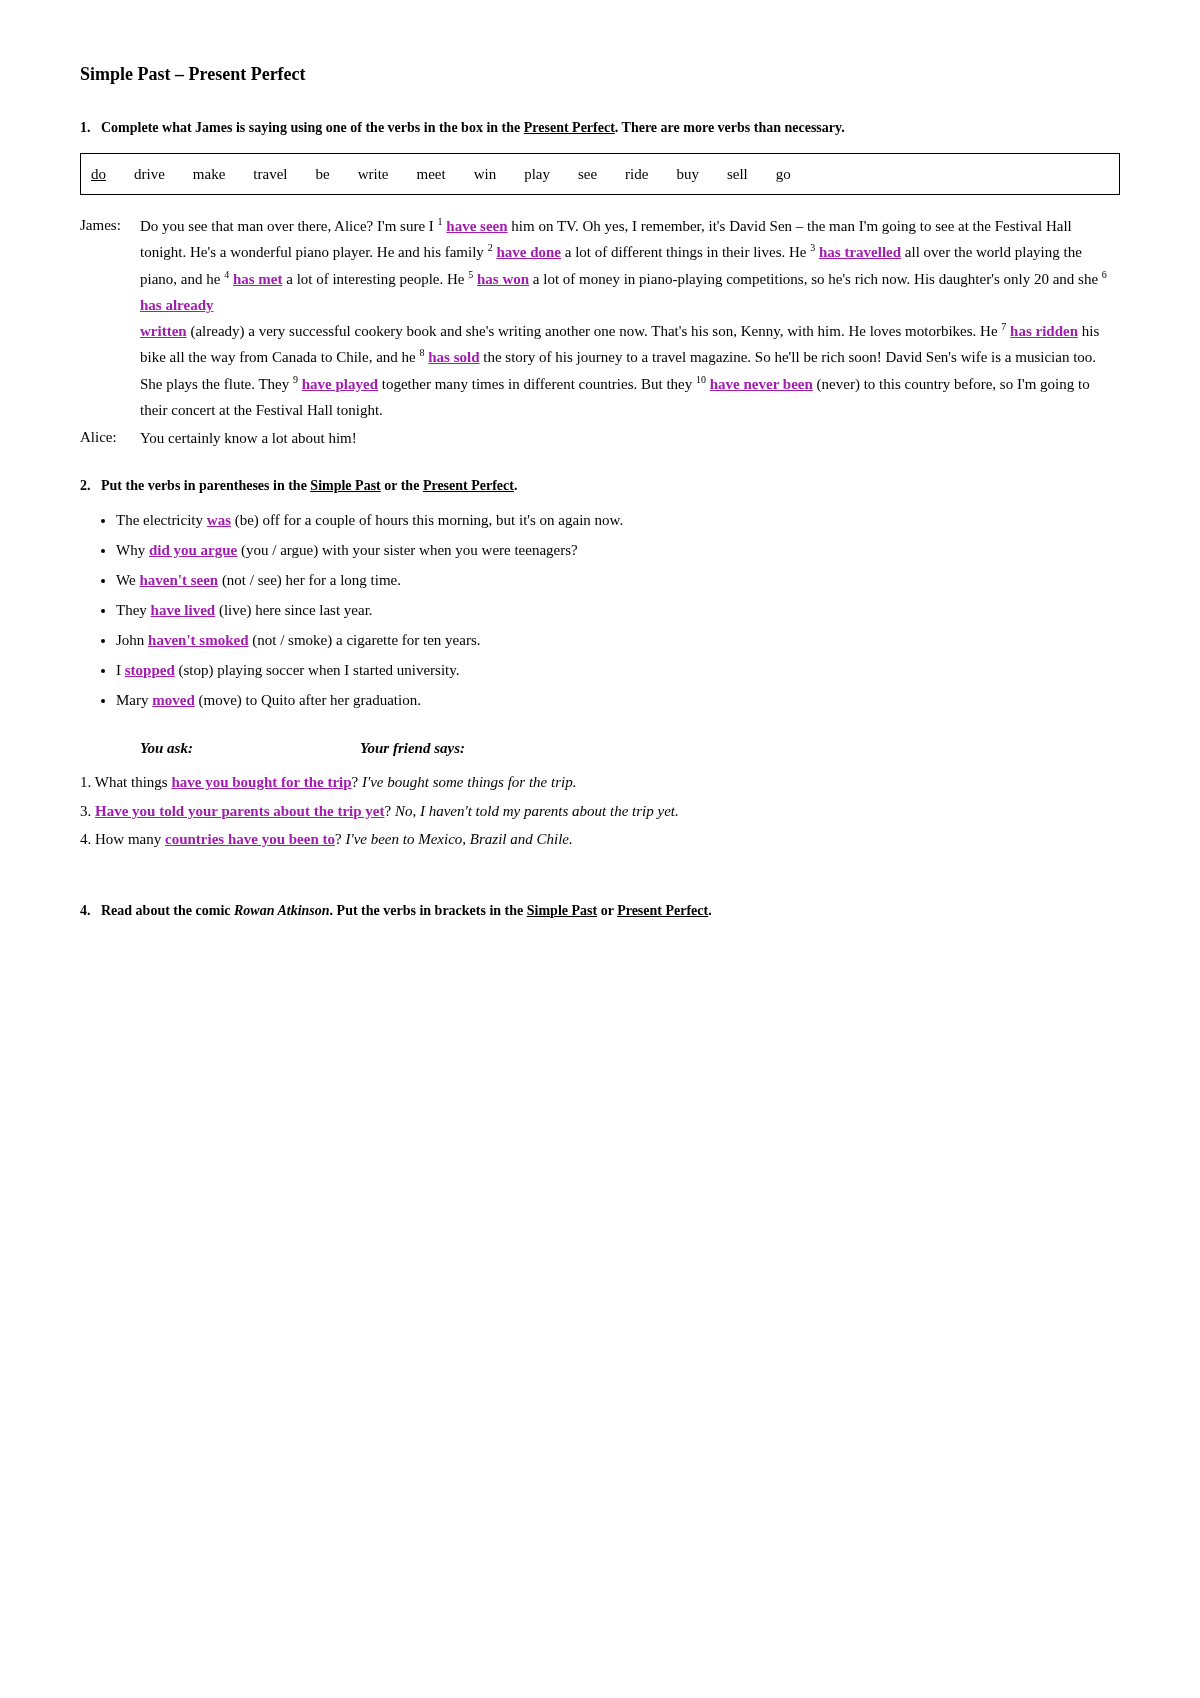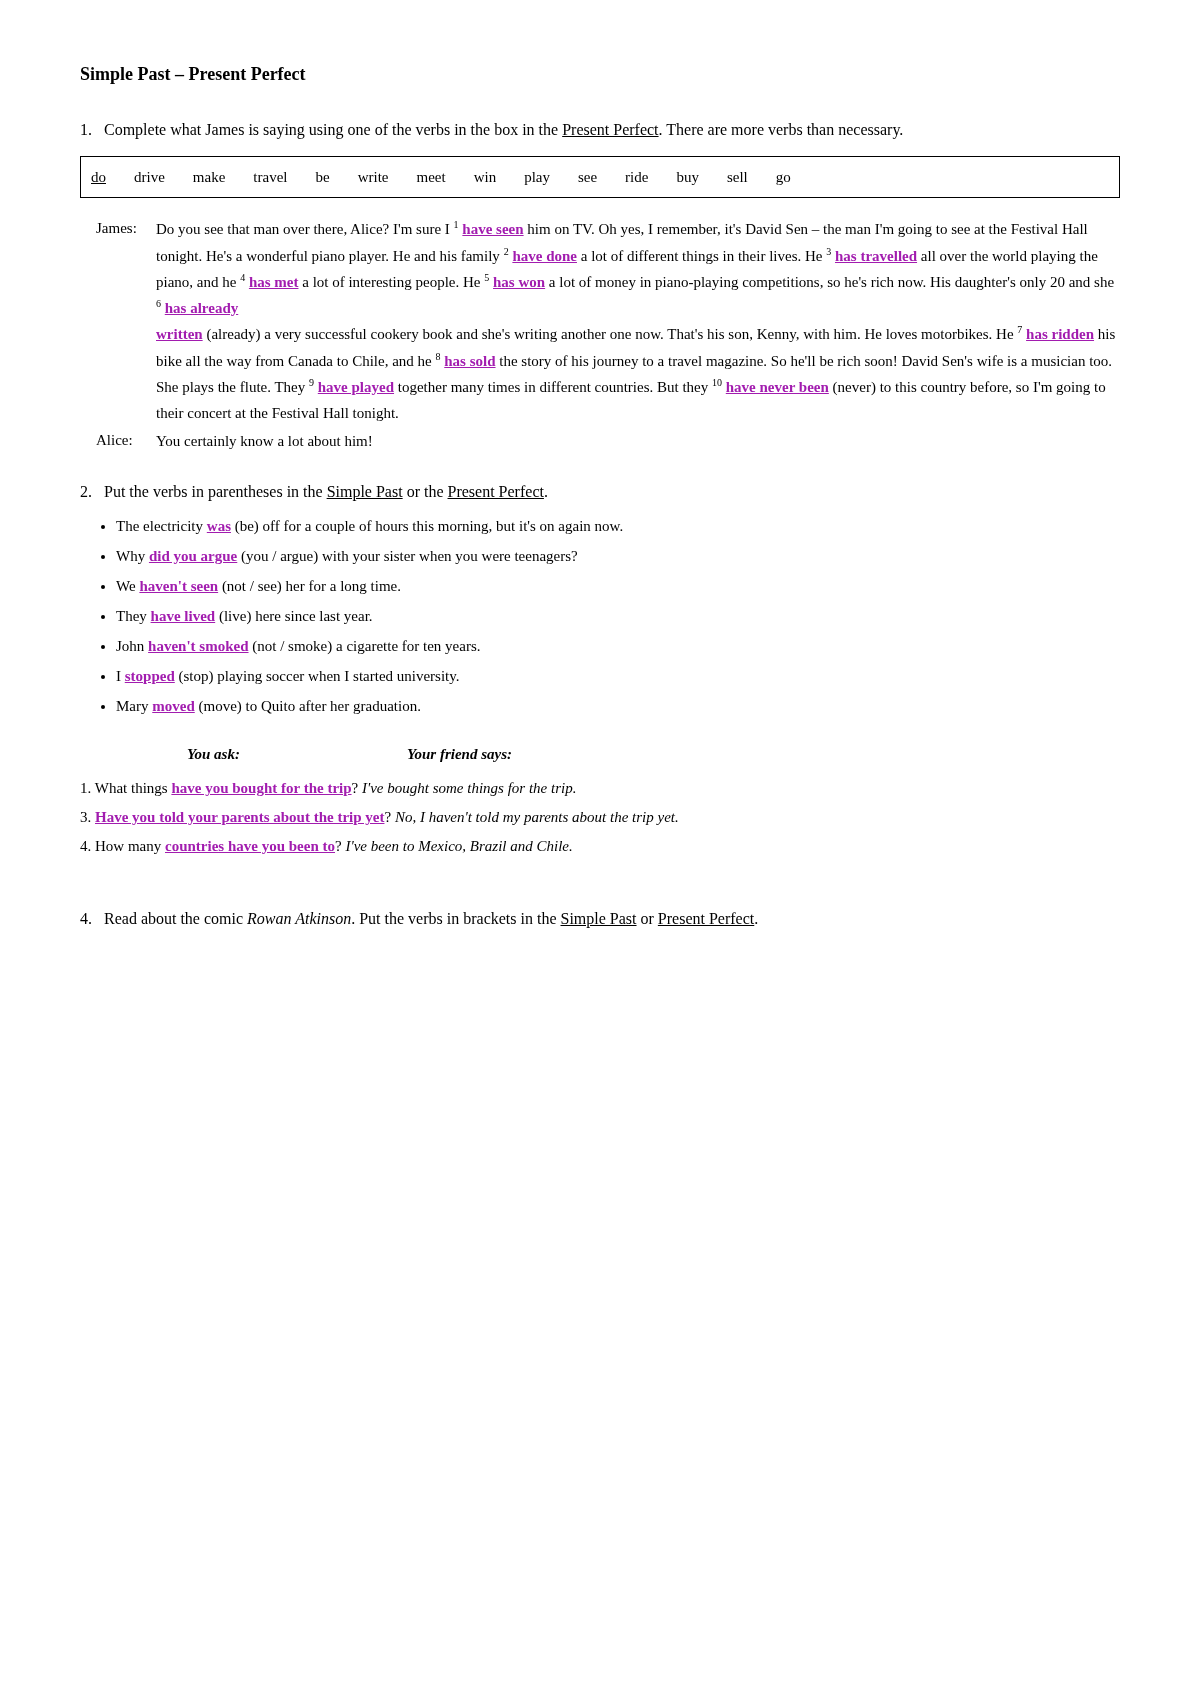--- a/index.html
+++ b/index.html
@@ -23,22 +23,22 @@
       font-weight: bold;
       font-size: 18px;
       margin-bottom: 28px;
     }
 
     .section {
       margin-bottom: 24px;
     }
 
     .section-heading {
-      font-weight: normal;
-      font-size: 16px;
+      font-weight: bold;
+      font-size: 14px;
       margin-bottom: 10px;
     }
 
     .section-heading u {
       text-decoration: underline;
     }
 
     .verb-box {
       border: 1px solid #000;
       padding: 8px 10px;
@@ -51,21 +51,21 @@
 
     .verb-box span {
       font-size: 15px;
     }
 
     .verb-box span.underline {
       text-decoration: underline;
     }
 
     .dialogue {
-      margin: 0 0 6px 16px;
+      margin: 0 0 6px 0;
     }
 
     .dialogue-row {
       display: flex;
       gap: 10px;
       margin-bottom: 2px;
     }
 
     .speaker-label {
       font-weight: normal;
@@ -199,21 +199,21 @@
     </li>
     <li>
       Mary <span class="red-underline">moved</span> (move) to Quito after her graduation.
     </li>
   </ul>
 </div>
 
 <div class="section">
 
   <div class="qa-columns">
-    <div class="qa-col-label" style="min-width:200px;margin-left:47px;">
+    <div class="qa-col-label" style="min-width:200px;">
       <em>You ask:</em>
     </div>
     <div class="qa-col-label">
       <em>Your friend says:</em>
     </div>
   </div>
 
   <div class="qa-section">
     <div class="qa-item">
       1. What things <span class="red-underline">have you bought for the trip</span>? <span class="italic-answer">I've bought some things for the trip.</span>

